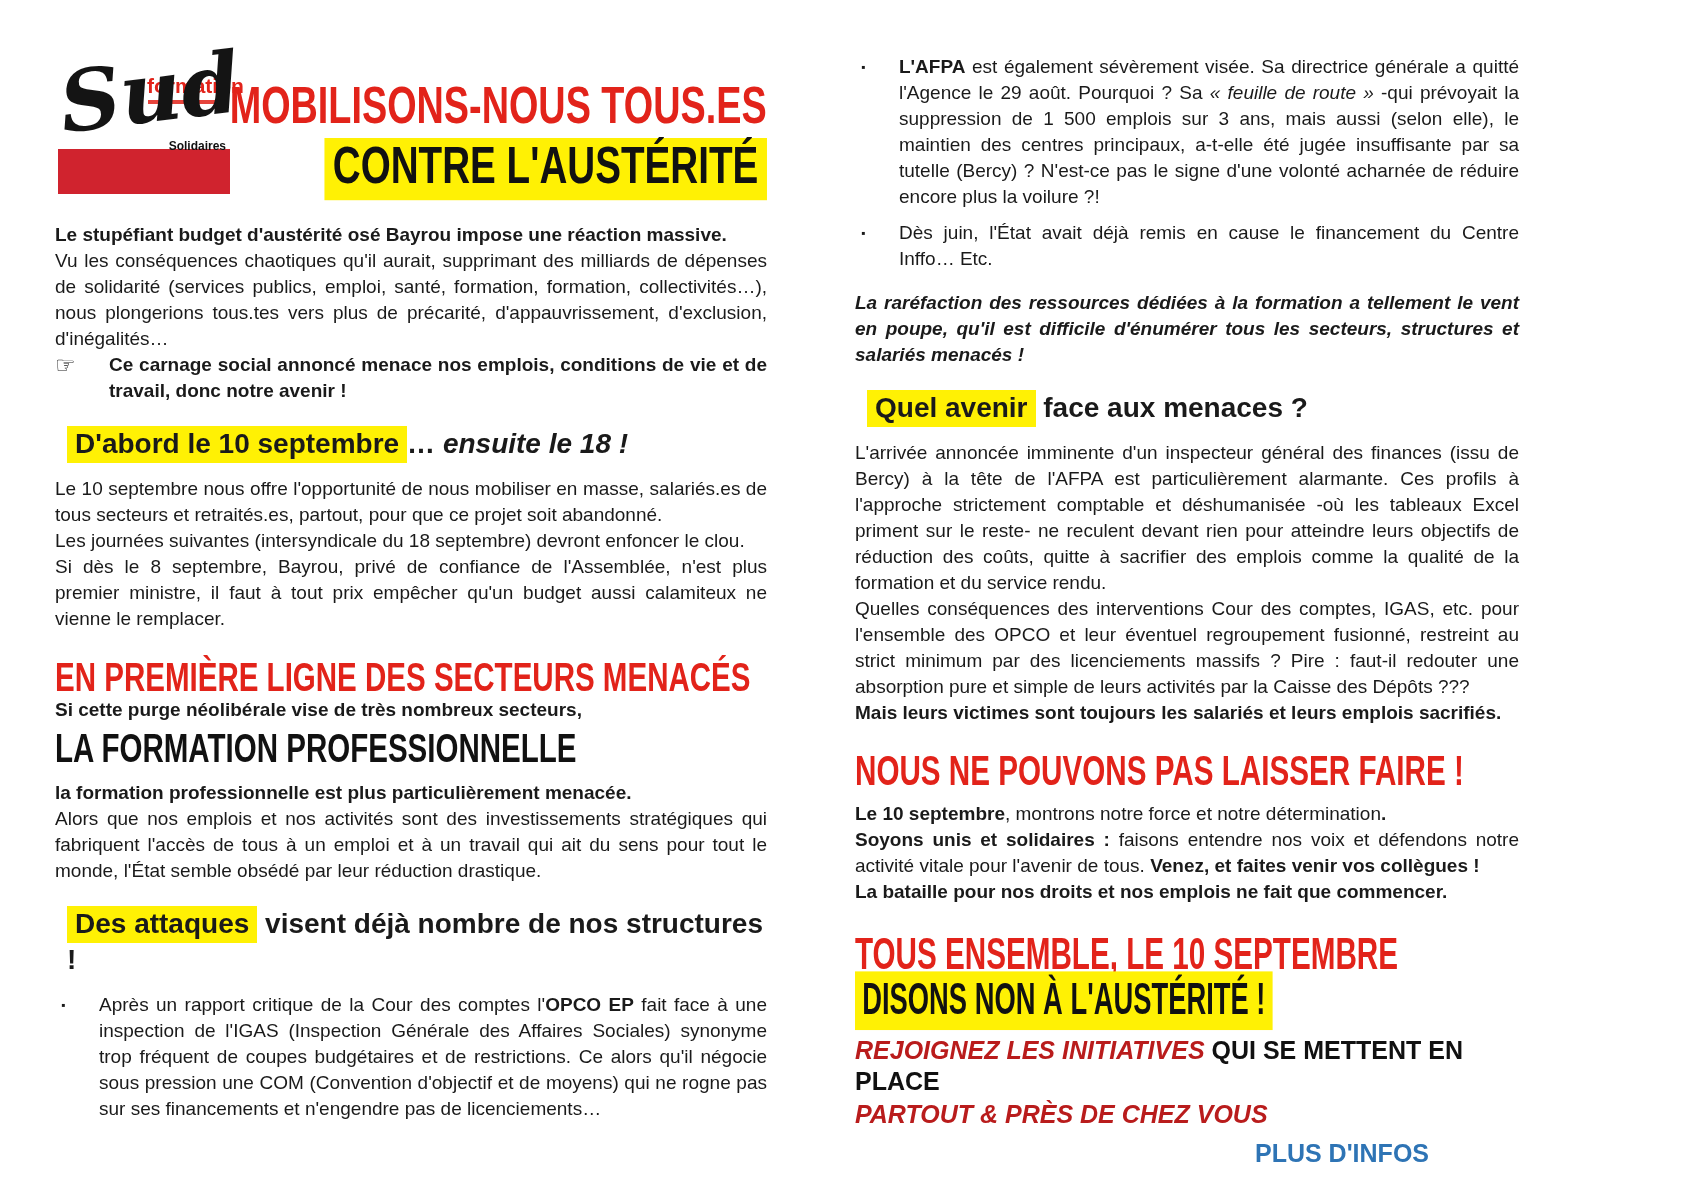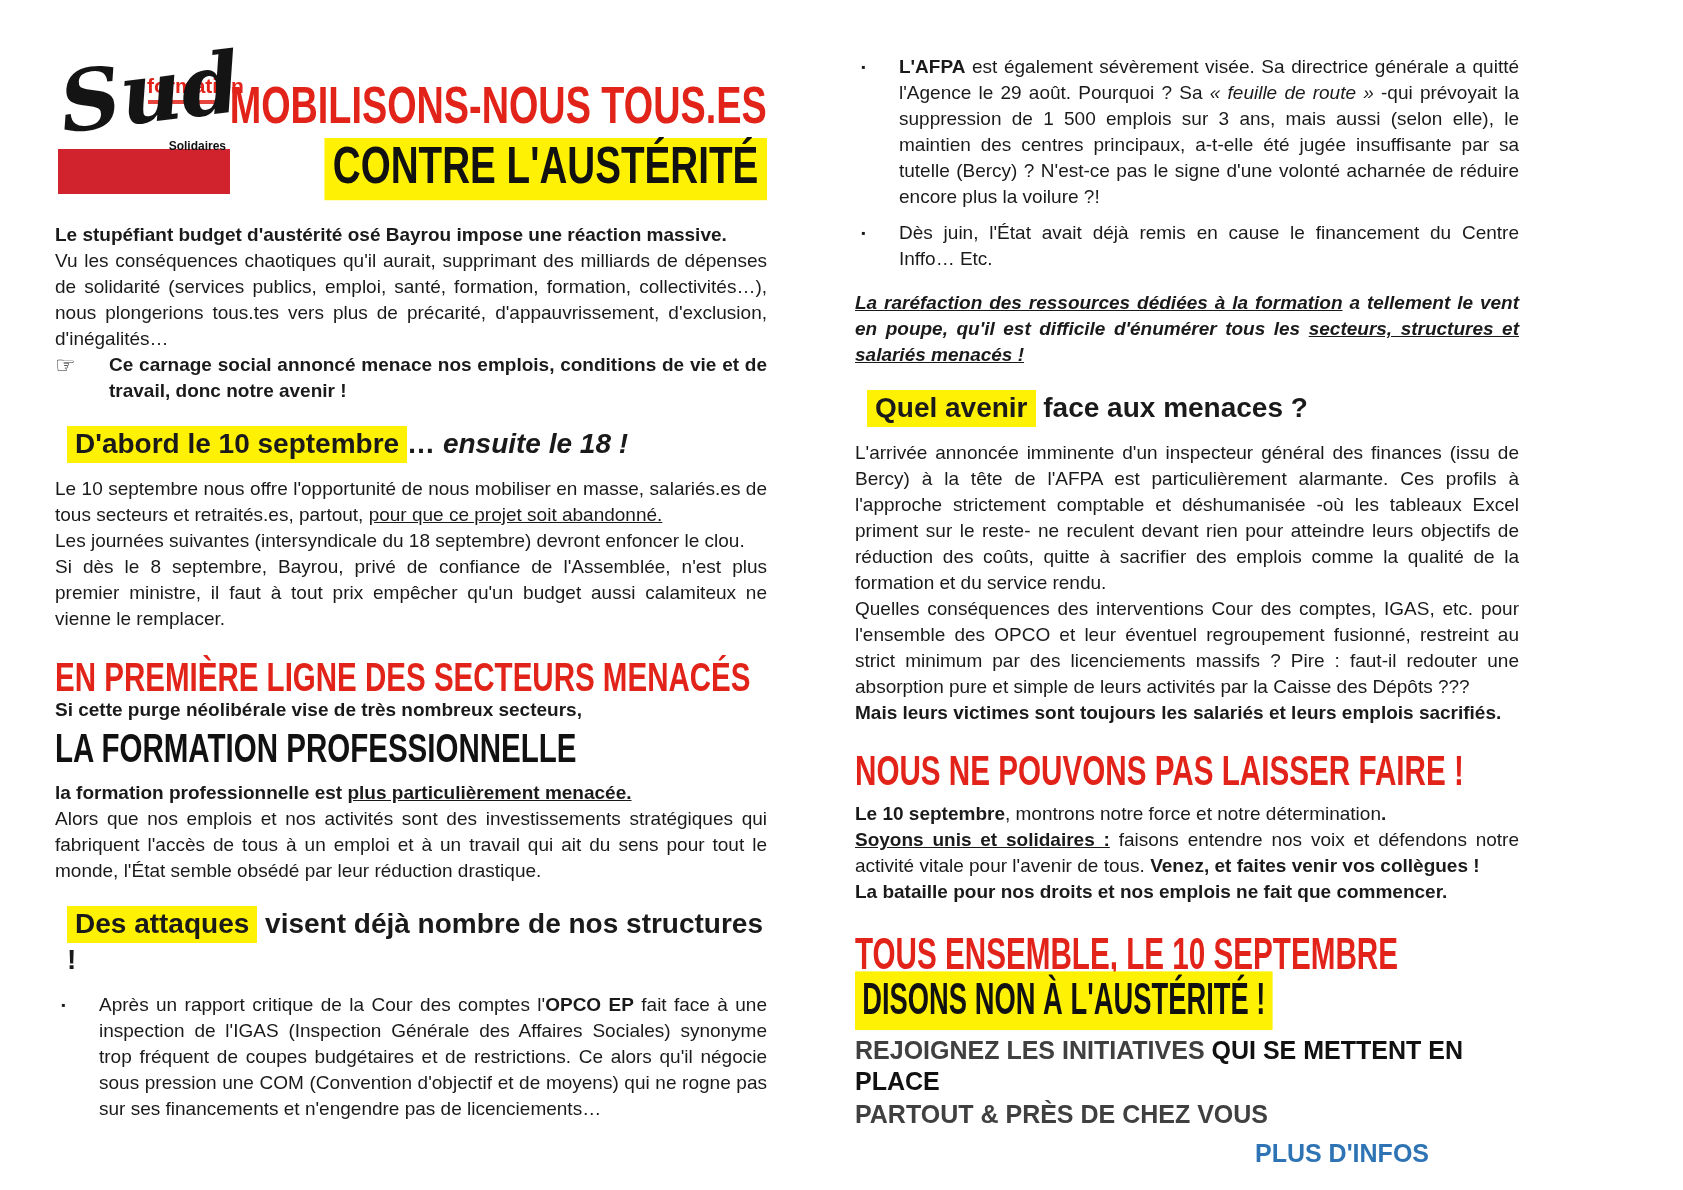--- a/index.html
+++ b/index.html
@@ -56,23 +56,23 @@
   .bullet .marker{flex:0 0 38px;font-size:12px;line-height:26px;padding-left:6px;}
   .bullet .btext{flex:1 1 auto;}
   .note{margin-top:18px;}
   .cta{font-size:25px;line-height:31px;font-weight:bold;text-align:left;margin-top:2px;}
   [data-name="cta-rejoignez"]{margin-top:18px;}
   .contact{font-size:25px;line-height:30px;font-weight:bold;text-align:left;margin-left:400px;}
   [data-name="contact-label"]{margin-top:8px;}
 
   .b{font-weight:bold;}
   .i{font-style:italic;}
-  .u{text-decoration:underline;}
+  .u{}
   .c-red{color:#e2231a;}
-  .c-darkred{color:#404040;}
+  .c-darkred{color:#b91c1c;font-style:italic;}
   .c-blue{color:#2e74b5;}
   .c-black{color:#111;}
 </style>
 </head>
 <body>
 
 <div id="page" data-name="flyer-page">
 
   <div id="header" data-name="header">
     <div id="logo" data-name="sud-formation-logo">

